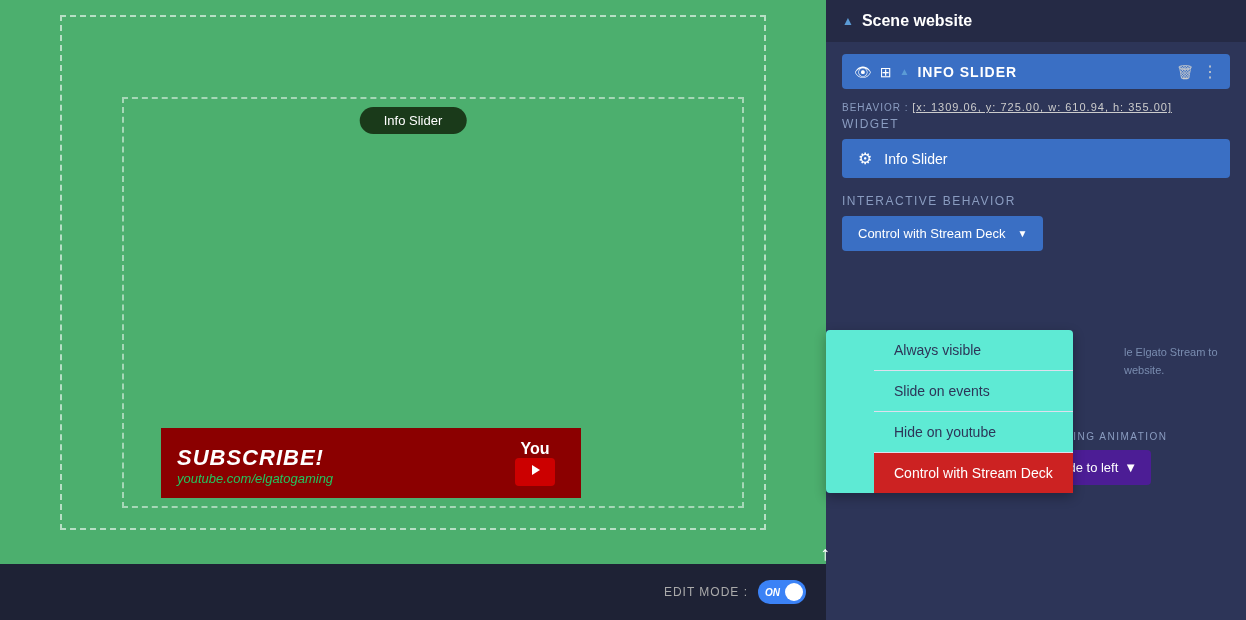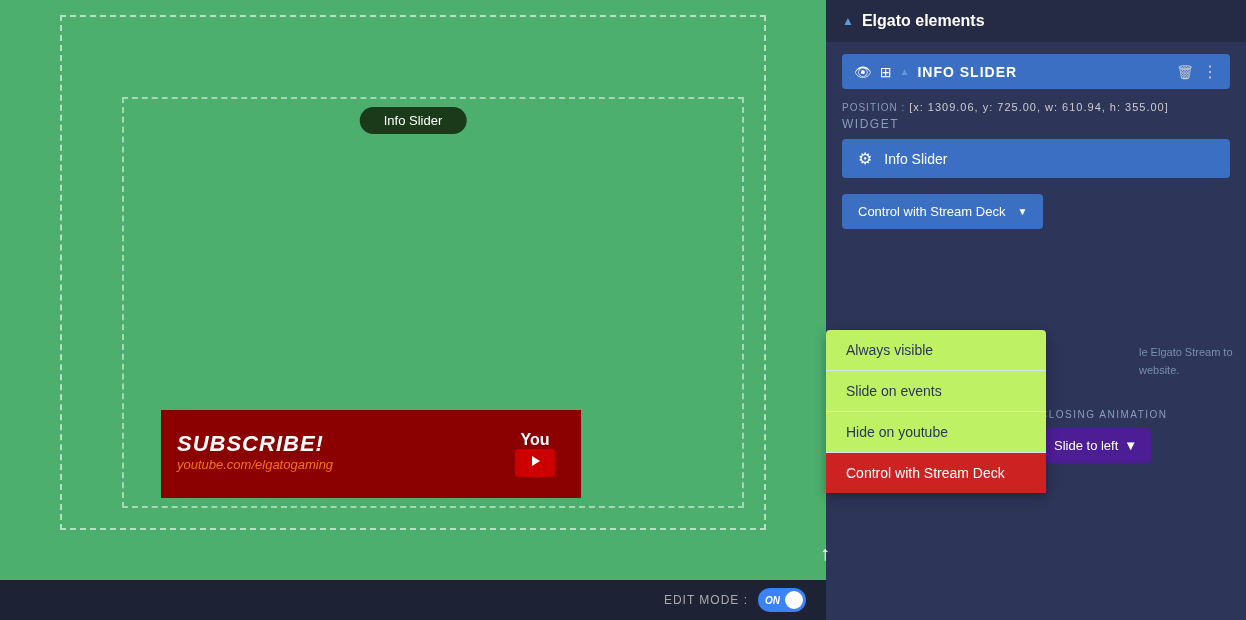--- a/index.html
+++ b/index.html
@@ -63,41 +63,41 @@
       white-space: nowrap;
     }
 
     .subscribe-banner {
       position: absolute;
       bottom: 30px;
       left: 50%;
       transform: translateX(-60%);
       width: 420px;
       background: #8b0000;
-      padding: 21px 16px;
-      display: flex;
-      align-items: flex-start;
+      padding: 12px 16px;
+      display: flex;
+      align-items: flex-end;
       justify-content: space-between;
     }
 
     .subscribe-text-area {
       display: flex;
       flex-direction: column;
     }
 
     .subscribe-title {
       color: #fff;
       font-size: 22px;
       font-weight: 900;
       font-style: italic;
       letter-spacing: 1px;
     }
 
     .subscribe-url {
-      color: #f97316;
+      color: #22c55e;
       font-size: 13px;
       font-style: italic;
     }
 
     .youtube-logo {
       display: flex;
       align-items: center;
       justify-content: center;
       width: 60px;
     }
@@ -119,21 +119,21 @@
       border-radius: 4px;
       padding: 2px 6px;
     }
 
     
     .bottom-bar {
       position: absolute;
       bottom: 0;
       left: 0;
       right: 0;
-      height: 40px;
+      height: 56px;
       background: #1e2235;
       display: flex;
       align-items: center;
       justify-content: flex-end;
       padding-right: 20px;
       gap: 10px;
     }
 
     .edit-mode-label {
       color: #aaa;
@@ -305,27 +305,28 @@
     }
 
     .dropdown-arrow {
       font-size: 10px;
       margin-left: 4px;
     }
 
     
     .dropdown-menu {
       position: absolute;
-      background: #bef264;
+      background: #5eead4;
       border-radius: 4px;
       min-width: 220px;
       z-index: 100;
       top: 330px;
       left: 826px;
       box-shadow: 0 4px 12px rgba(0,0,0,0.3);
+      padding-left: 48px;
     }
 
     .dropdown-item {
       padding: 12px 20px;
       font-size: 14px;
       color: #2d3558;
       cursor: pointer;
       border-bottom: 1px solid #dde0ee;
     }
 
@@ -414,49 +415,50 @@
       <span class="toggle-on-text">ON</span>
       <div class="toggle-knob"></div>
     </div>
   </div>
 </div>
 
 <div class="right-panel">
 
   <div class="panel-header">
     <span class="triangle-icon">▲</span>
-    <span class="panel-title">Elgato elements</span>
+    <span class="panel-title">Scene website</span>
   </div>
 
   <div class="panel-content">
 
     <div class="element-row">
       <span class="eye-icon">👁</span>
       <span class="widget-icon">⊞</span>
       <span class="triangle-icon" style="font-size:10px;">▲</span>
       <span class="element-name">INFO SLIDER</span>
       <span class="delete-icon">🗑</span>
       <span class="kebab-icon">⋮</span>
     </div>
 
     <div>
       <div class="position-label">
-        <span>POSITION</span>
+        <span>BEHAVIOR</span>
         <span> : </span>
-        <span class="position-value" style="display:inline;color:#ccc;font-size:11px;">[x: 1309.06, y: 725.00, w: 610.94, h: 355.00]</span>
+        <span class="position-value" style="display:inline;color:#ccc;font-size:11px;text-decoration:underline;">[x: 1309.06, y: 725.00, w: 610.94, h: 355.00]</span>
       </div>
     </div>
 
     <div class="section-label">WIDGET</div>
     <button class="widget-button">
       <span class="gear-icon">⚙</span>
       <span>Info Slider</span>
     </button>
 
     <div class="behavior-section">
+      <div class="section-label">INTERACTIVE BEHAVIOR</div>
       <button class="dropdown-btn">
         <span>Control with Stream Deck</span>
         <span class="dropdown-arrow">▼</span>
       </button>
     </div>
 
     <div class="animation-section" style="margin-top:180px;">
       <div class="animation-row">
         <div style="flex:1;">
           <div class="animation-label">OPENING ANIMATION</div>
@@ -478,18 +480,18 @@
   </div>
 </div>
 
 <div class="dropdown-menu">
   <div class="dropdown-item">Always visible</div>
   <div class="dropdown-item">Slide on events</div>
   <div class="dropdown-item">Hide on youtube</div>
   <div class="dropdown-item active">Control with Stream Deck</div>
 </div>
 
-<div style="position:absolute; right:1px; top:340px; width:110px; color:#7a8db0; font-size:11px; line-height:1.6; padding: 4px;">
+<div style="position:absolute; right:16px; top:340px; width:110px; color:#7a8db0; font-size:11px; line-height:1.6; padding: 4px;">
   <span>le Elgato Stream
 to website.</span>
 </div>
 
 <div class="cursor-indicator">↑</div>
 
 </body></html>

